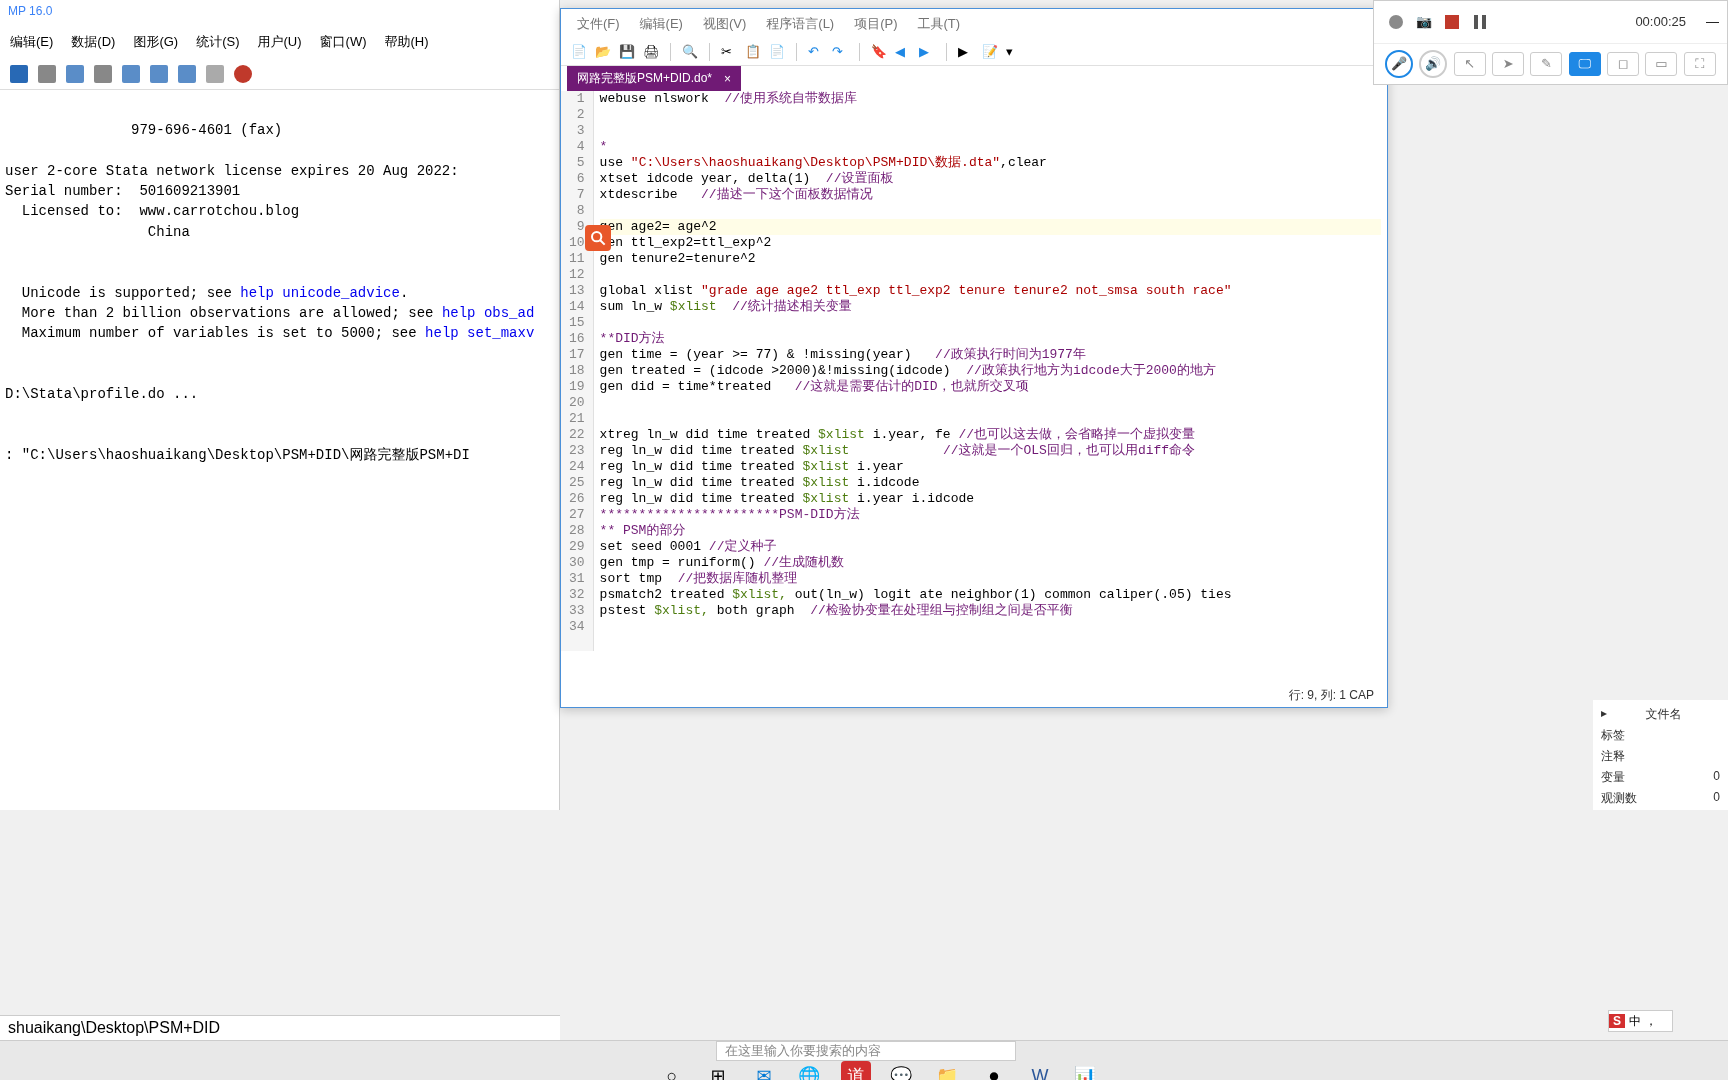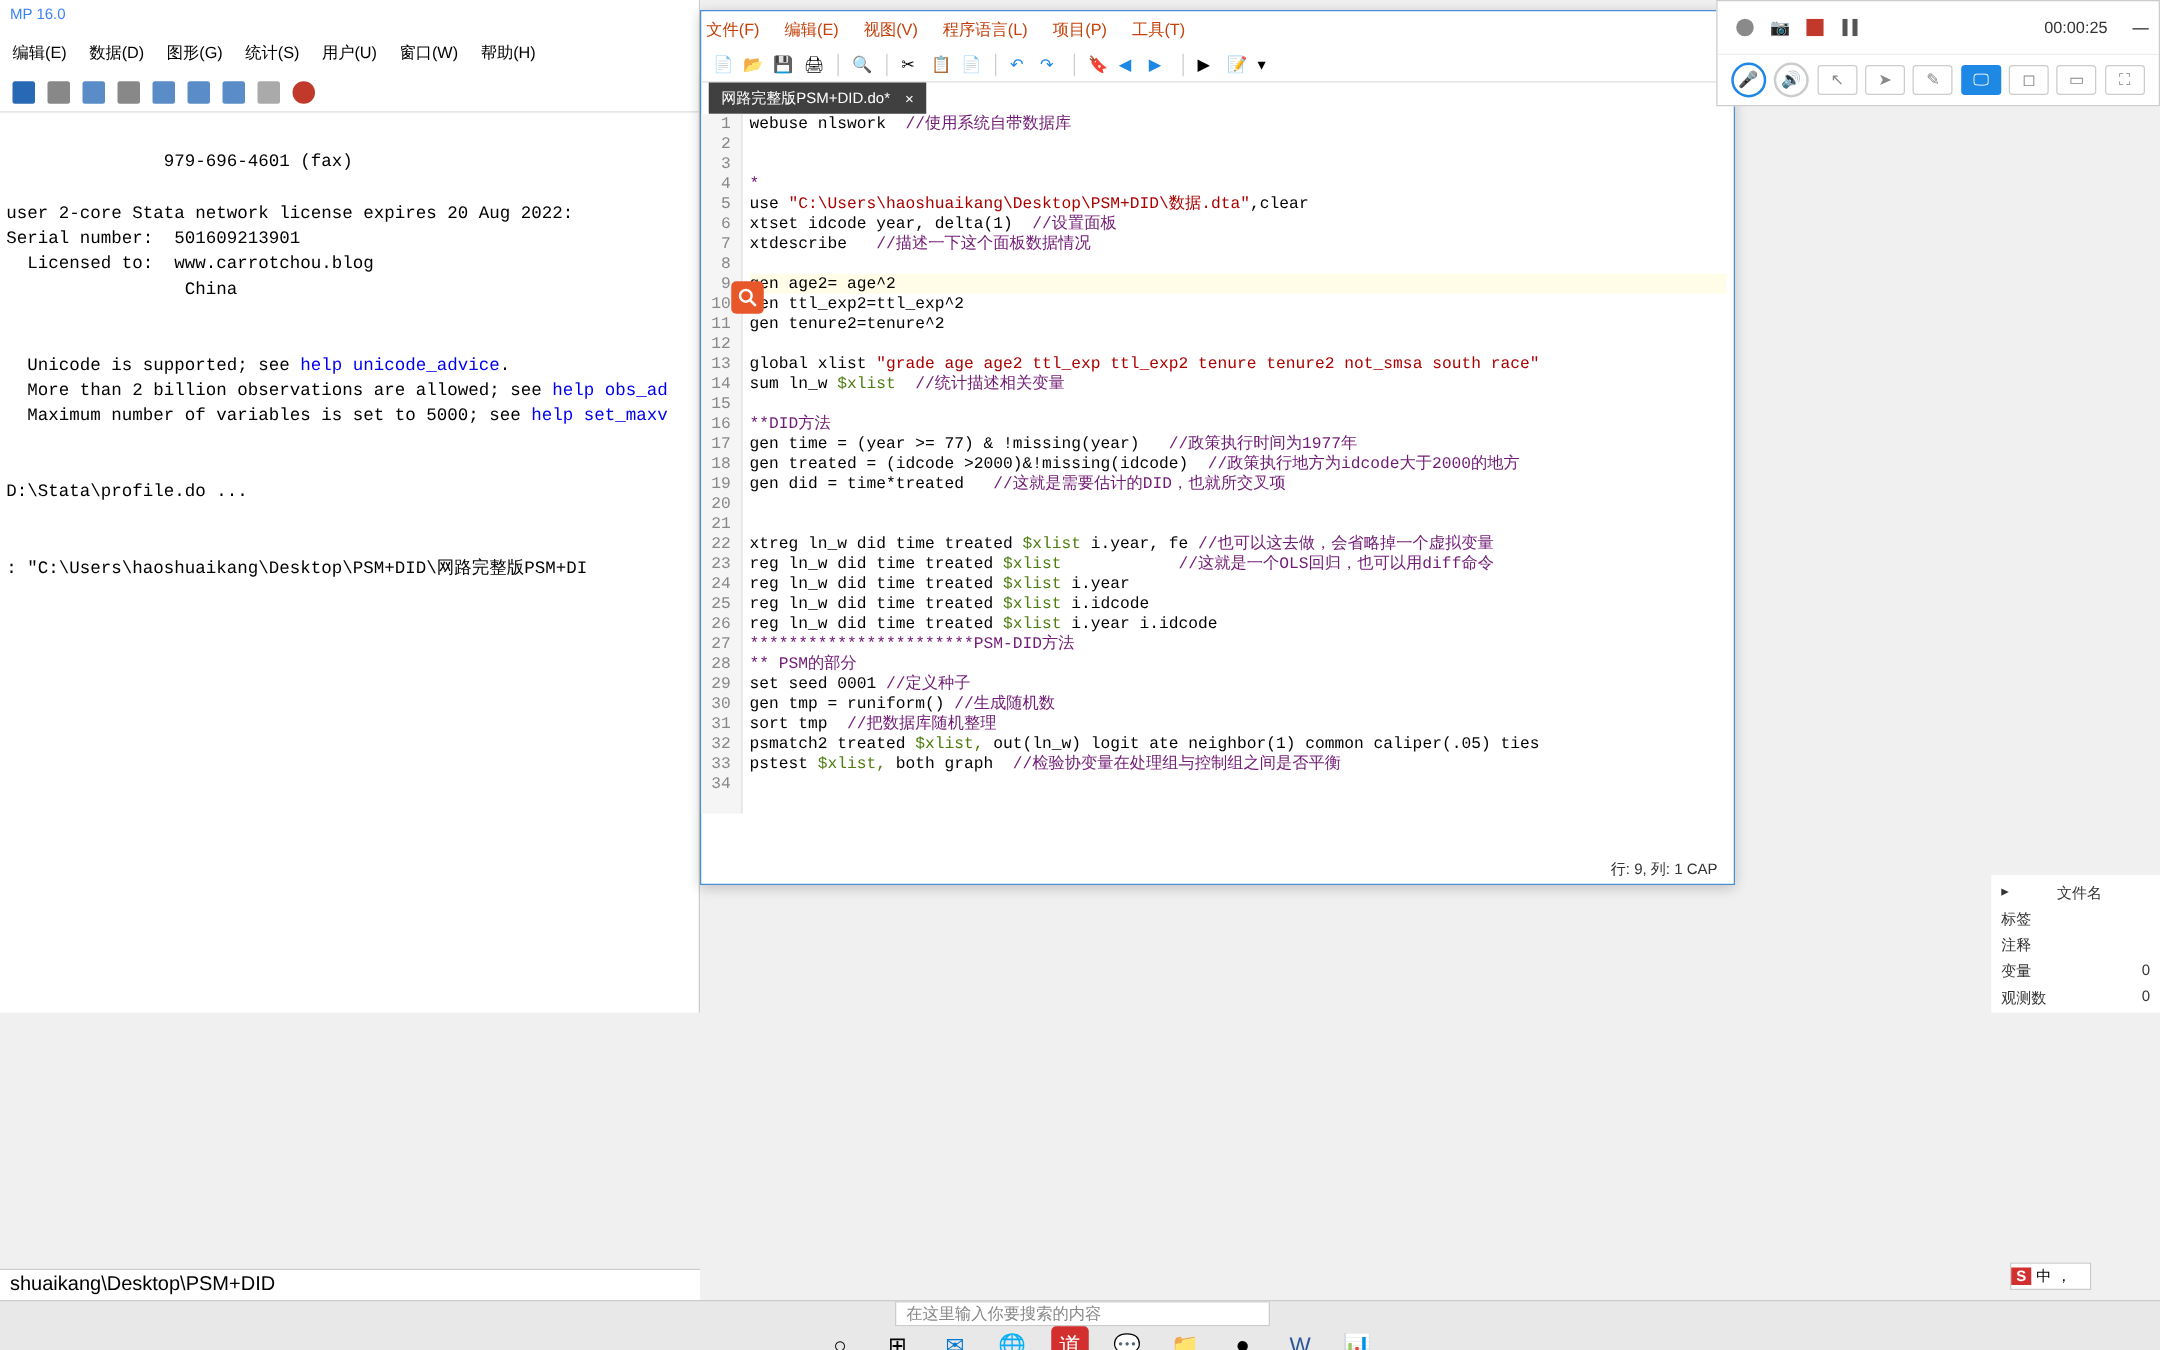--- a/index.html
+++ b/index.html
@@ -99,23 +99,23 @@
 }
 
 .dofile-title-text {
   font-size: 12px;
   color: #000;
 }
 
 .dofile-menu {
   display: flex;
   gap: 20px;
-  padding: 6px 4px;
+  padding: 6px 16px;
   font-size: 13px;
-  color: #c2410c;
+  color: #737373;
 }
 
 .dofile-toolbar {
   display: flex;
   gap: 8px;
   padding: 4px 10px;
   align-items: center;
   border-bottom: 1px solid #e0e0e0;
 }
 
@@ -128,21 +128,21 @@
 
 .dt-icon {
   width: 16px;
   height: 16px;
   display: inline-block;
 }
 
 .dofile-tab {
   display: inline-flex;
   align-items: center;
-  background: #404040;
+  background: #701a75;
   color: #fff;
   padding: 4px 10px;
   font-size: 12px;
   gap: 12px;
   margin-left: 6px;
 }
 
 .dofile-tab-close {
   color: #fff;
   cursor: pointer;

